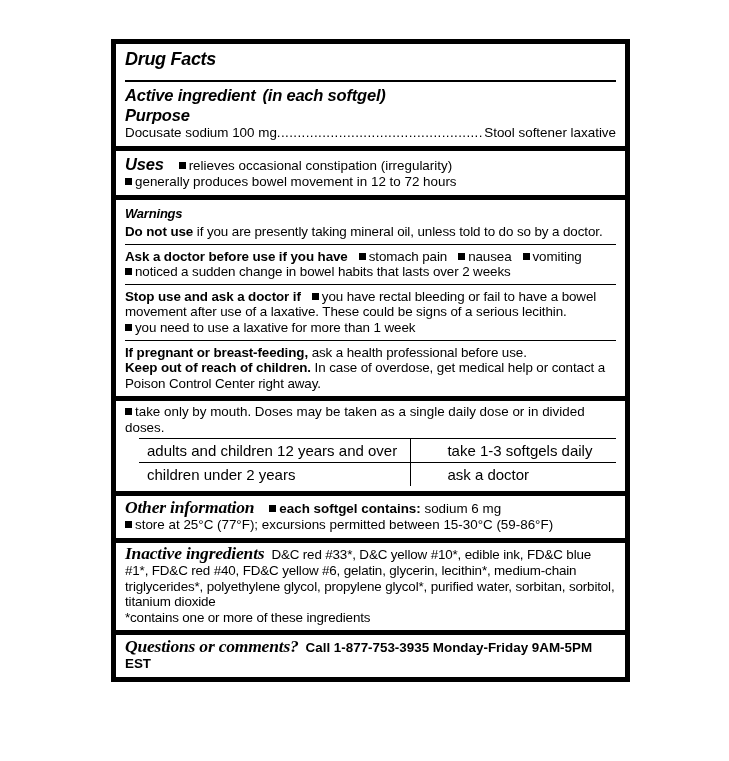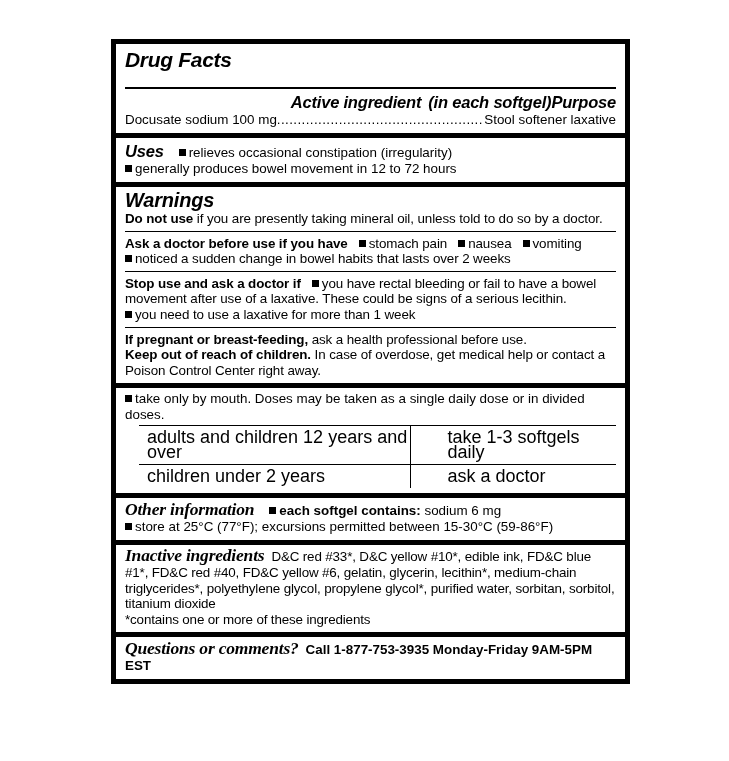--- a/index.html
+++ b/index.html
@@ -33,49 +33,50 @@
     box-sizing: border-box;
   }
   .block + .block {
     margin-top: 5px;   
   }
 
   
   .title-dfacts {
     font-style: italic;
     font-weight: bold;
-    font-size: 21px;
+    font-size: 18px;
     line-height: 25px;
     letter-spacing: -0.3px;
-    padding-bottom: 14px;
+    padding-bottom: 7px;
   }
   .rule-heavy {
     border-bottom: 2.5px solid #000;
     margin: 1px 0 3px 0;
   }
   .rule-thin {
     border-bottom: 1.5px solid #000;
     margin: 4px 0 4px 0;
   }
 
   .hdr-row {
     display: flex;
     align-items: baseline;
-    justify-content: flex-end;
+    justify-content: space-between;
+    flex-direction: column;
   }
   .hdr-ital {
     font-style: italic;
     font-weight: bold;
     font-size: 16.5px;
     line-height: 20px;
     letter-spacing: -0.2px;
     white-space: nowrap;
   }
   .hdr-ital.big {
-    font-size: 20px;
+    font-size: 13px;
     line-height: 21px;
   }
 
   .body-txt {
     font-size: 13.4px;
     line-height: 15.6px;
     letter-spacing: -0.1px;
   }
   .body-txt b { font-weight: bold; }
 
@@ -127,21 +128,21 @@
   .gap-s { display: inline-block; width: 7px; }
 
   
   .dose-table {
     width: calc(100% - 14px);
     margin-left: 14px;
     border-collapse: collapse;
     margin-top: 2px;
   }
   .dose-table td {
-    font-size: 18px;
+    font-size: 15px;
     line-height: 15px;
     padding: 4px 0 4px 8px;
     border-top: 1.5px solid #000;
     vertical-align: middle;
   }
   .dose-table tr:last-child td {
     border-bottom: none;
   }
   .dose-table td.col-age {
     width: 57%;

